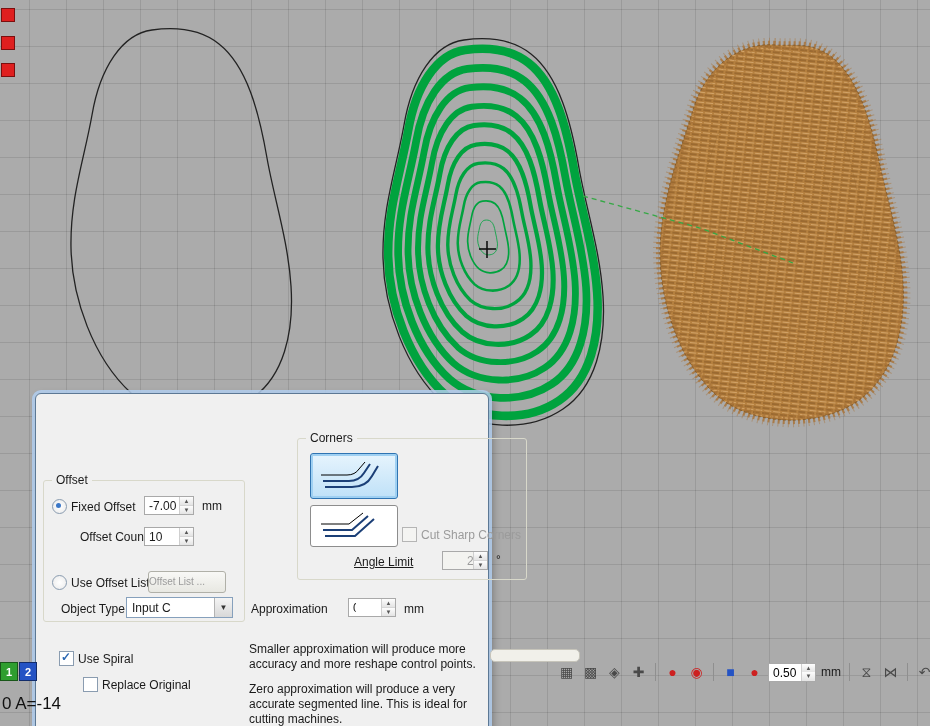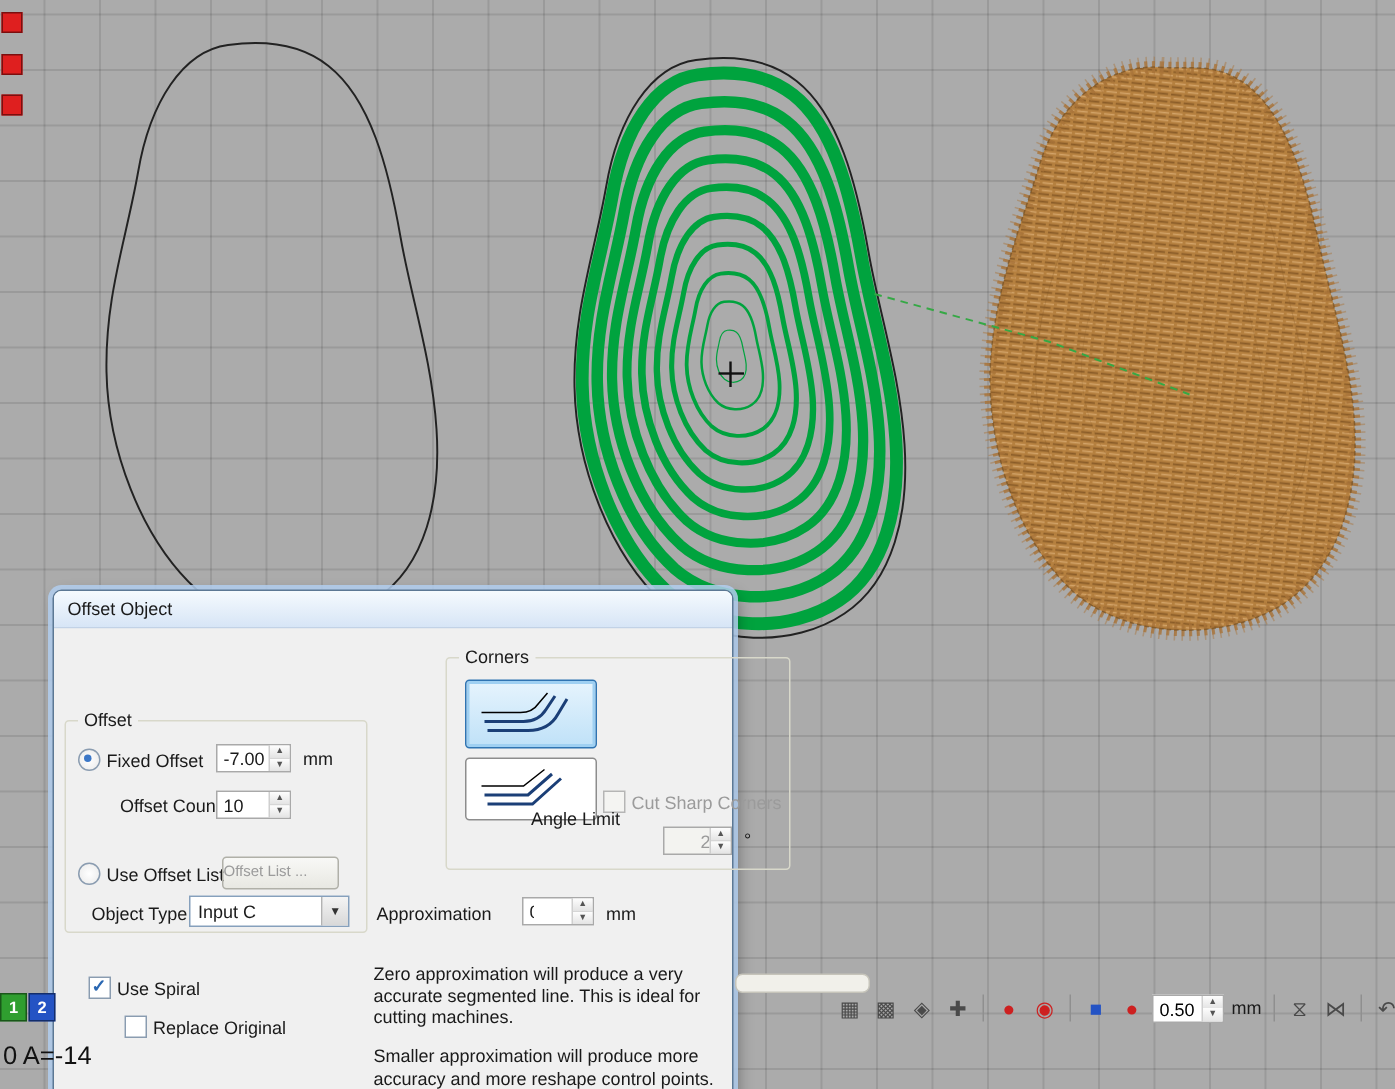--- a/index.html
+++ b/index.html
@@ -130,21 +130,20 @@
     <line x1="479" y1="249" x2="496" y2="249"></line>
     <line x1="487" y1="241" x2="487" y2="258"></line>
   </g>
 </svg>
 
 <div class="palette-swatch" style="top:8px"></div>
 <div class="palette-swatch" style="top:36px"></div>
 <div class="palette-swatch" style="top:63px"></div>
 
 <div class="dialog">
-  <div class="dialog-title">Offset Object</div>
 
   <div class="group" style="left:7px;top:44px;width:200px;height:140px;margin-top:42px;">
     <span class="group-label">Offset</span>
     <div class="row" style="left:8px;top:18px;">
       <span class="radio checked"></span>
       <span class="lbl">Fixed Offset</span>
     </div>
     <div class="spin" style="left:100px;top:15px;width:50px;">
       <span class="val">-7.00</span>
       <span class="btns">
@@ -185,21 +184,21 @@
       <svg width="70" height="28" viewBox="0 0 70 28">
         <path d="M2 12 L30 12 L44 1" fill="none" stroke="#000" stroke-width="1"></path>
         <path d="M4 18 L33 18 L49 4" fill="none" stroke="#1b3f77" stroke-width="2"></path>
         <path d="M6 24 L36 24 L55 7" fill="none" stroke="#1b3f77" stroke-width="2"></path>
       </svg>
     </div>
     <div class="row" style="left:104px;top:88px;">
       <span class="check disabled"></span>
       <span class="lbl dim">Cut Sharp Corners</span>
     </div>
-    <div class="row" style="left:56px;top:100px;">
+    <div class="row" style="left:56px;top:116px;text-decoration:underline;">
       <span class="lbl">Angle Limit</span>
     </div>
     <div class="spin disabled" style="left:144px;top:112px;width:46px;">
       <span class="val">20</span>
       <span class="btns">
           <span>▲</span>
           <span>▼</span>
         </span>
     </div>
     <div class="row" style="left:198px;top:114px;">
@@ -231,22 +230,22 @@
   <div class="row" style="left:23px;top:257px;">
     <span class="check checked"></span>
     <span class="lbl">Use Spiral</span>
   </div>
   <div class="row" style="left:23px;top:283px;margin-left:24px;">
     <span class="check"></span>
     <span class="lbl">Replace Original</span>
   </div>
 
   <div class="help">
+    <p>Smaller approximation will produce more accuracy and more reshape control points.</p>
     <p>Zero approximation will produce a very accurate segmented line. This is ideal for cutting machines.</p>
-    <p>Smaller approximation will produce more accuracy and more reshape control points.</p>
   </div>
 </div>
 
 <div class="hscroll-thumb"></div>
 
 <div class="toolbar">
   <span class="tbtn">▦</span>
   <span class="tbtn">▩</span>
   <span class="tbtn">◈</span>
   <span class="tbtn">✚</span>

